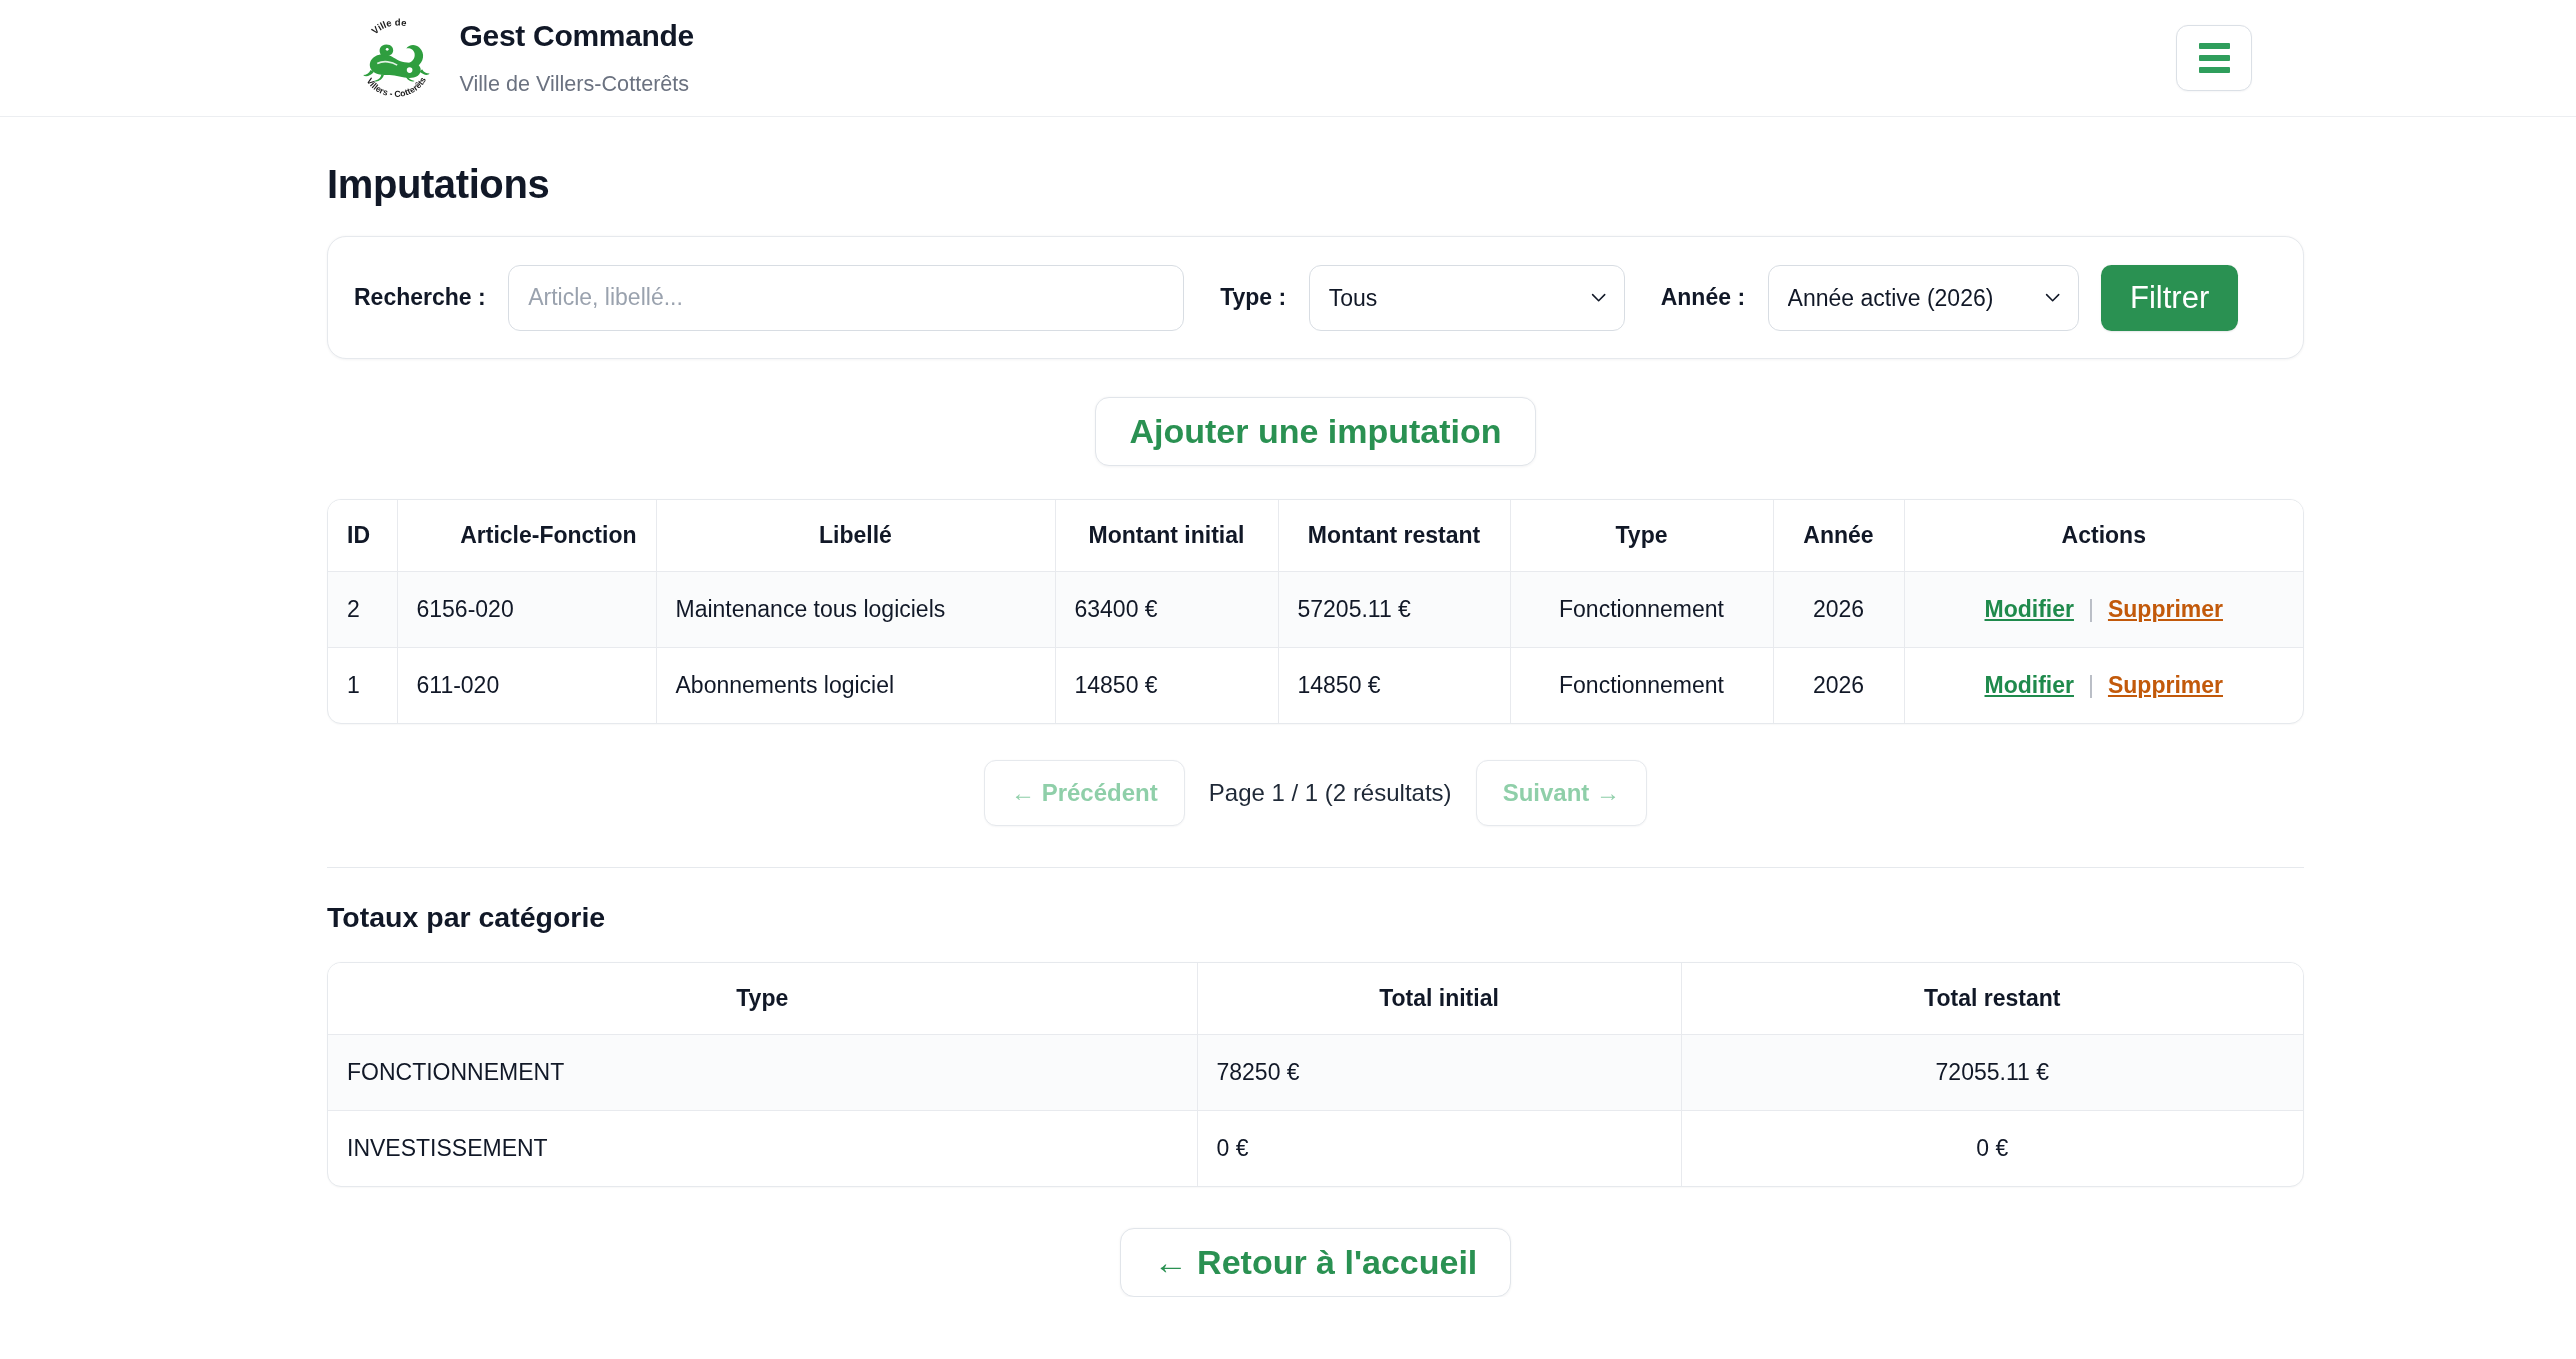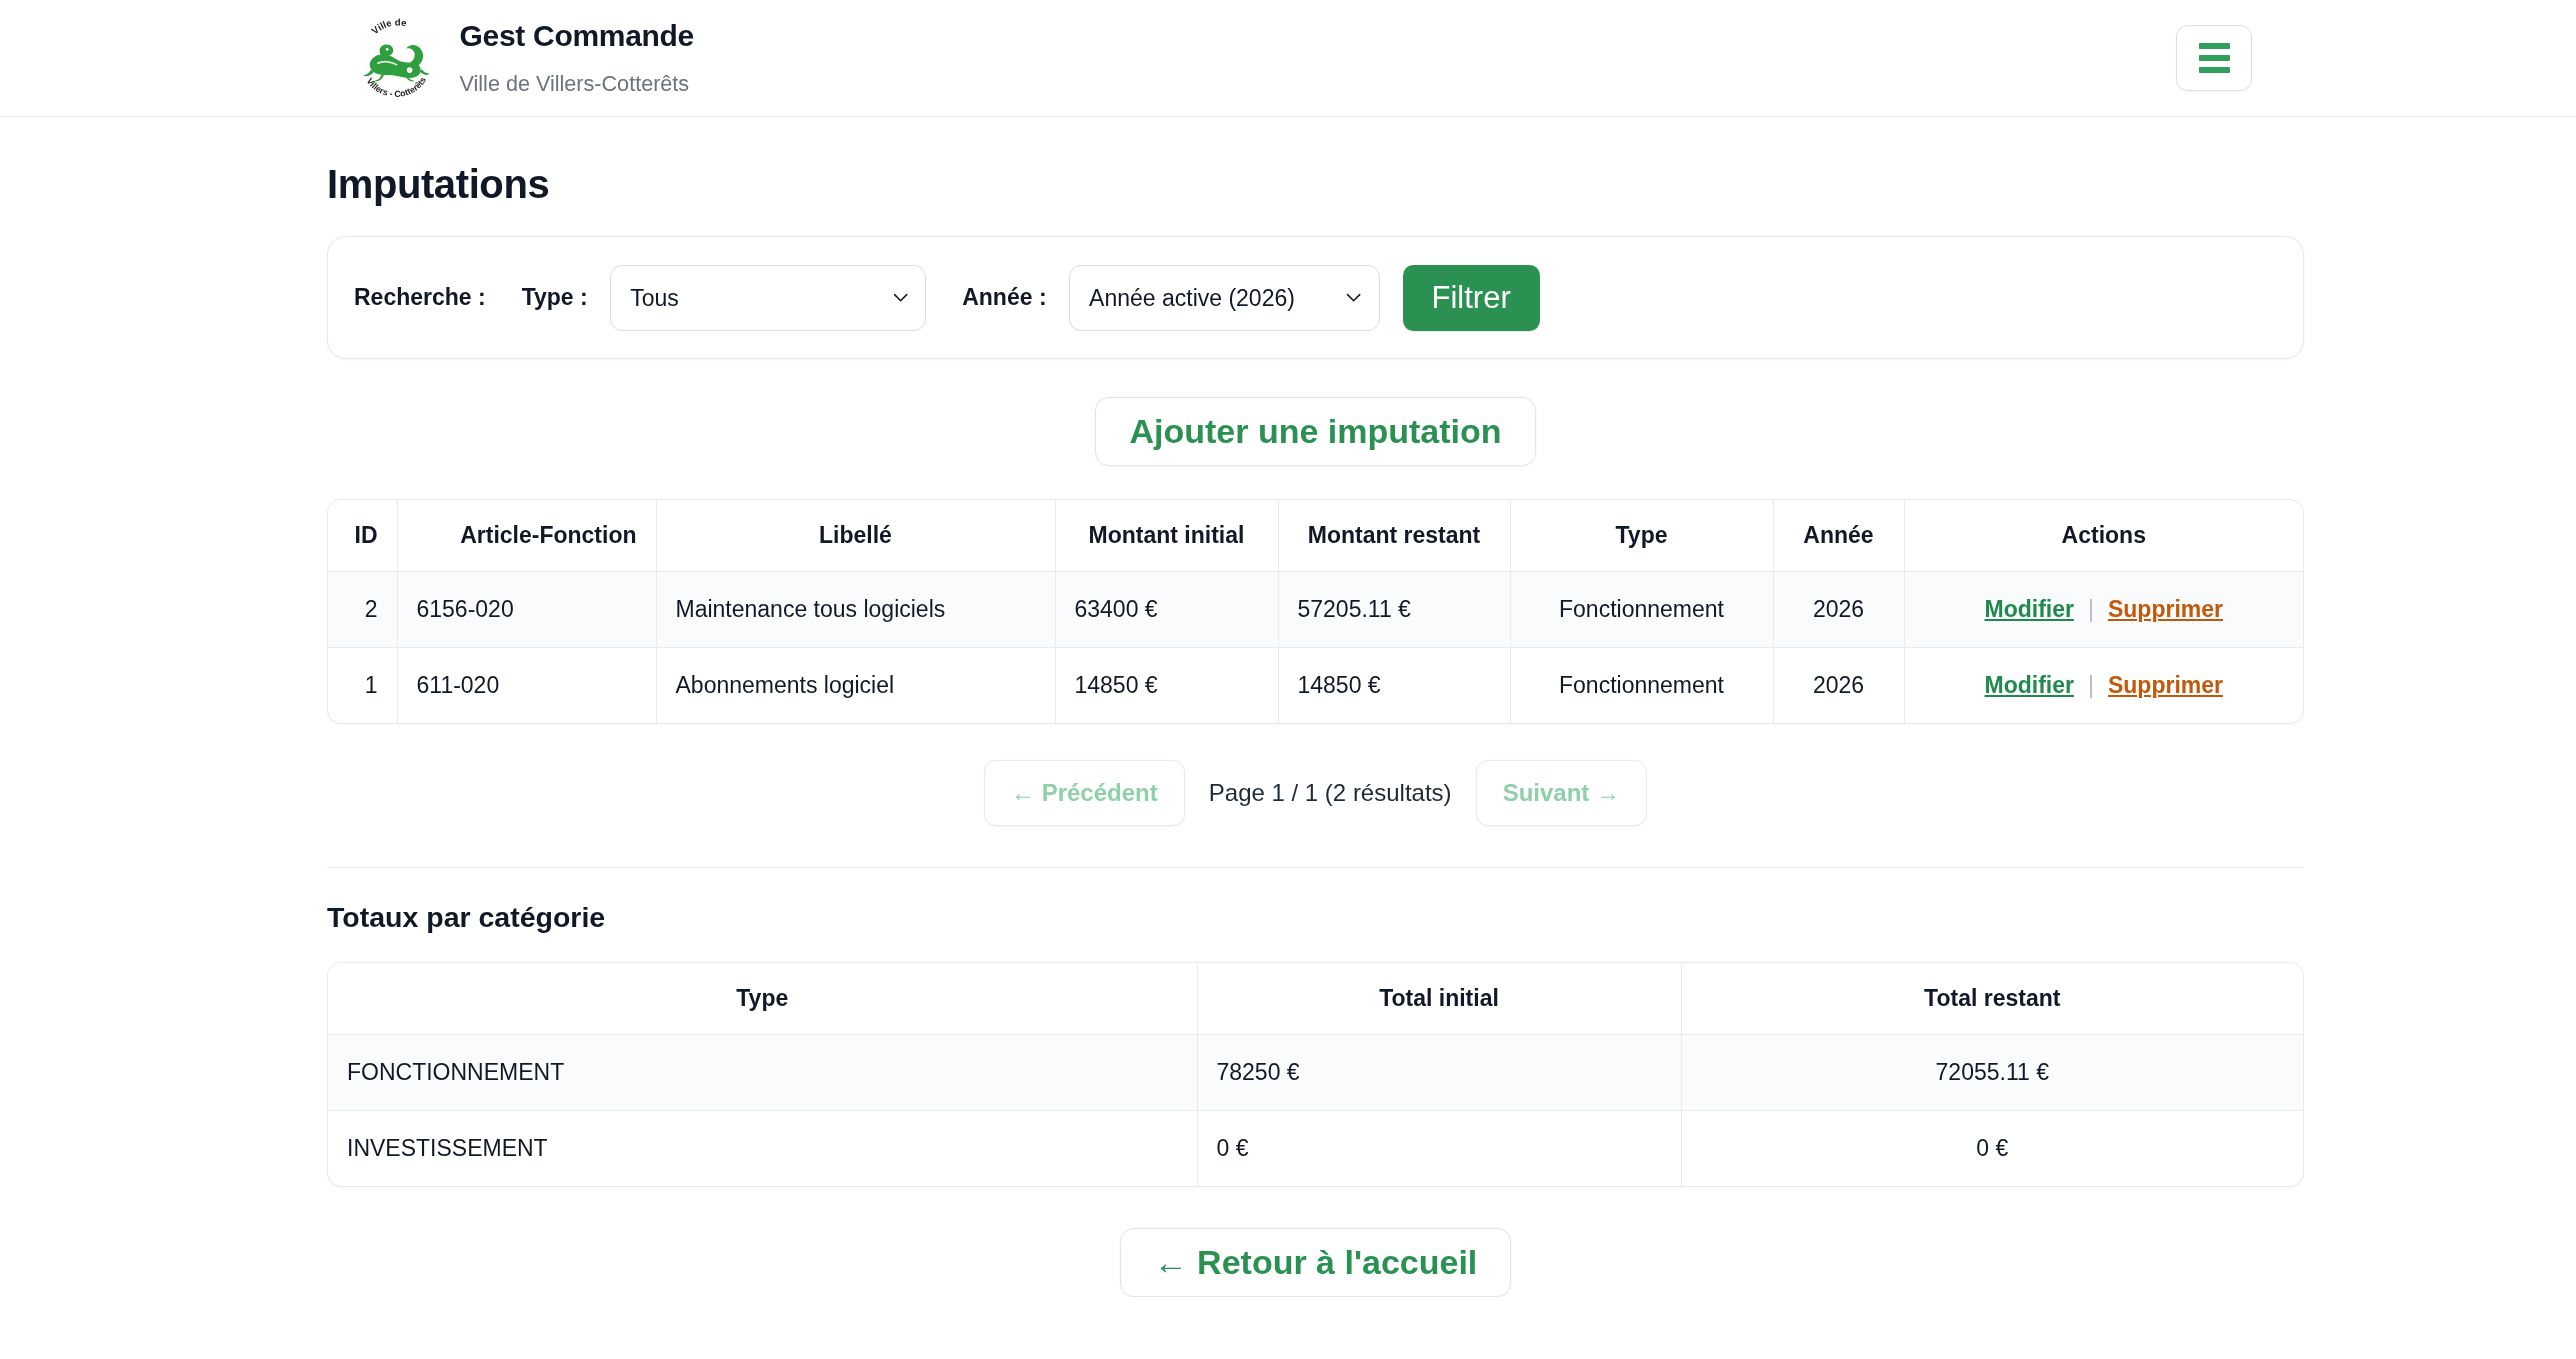--- a/index.html
+++ b/index.html
@@ -200,21 +200,21 @@
     text-align: center;
     background: #fff;
     height: 71px;
   }
   td { height: 76px; }
   tr td:last-child, tr th:last-child { border-right: none; }
   tbody tr:last-child td { border-bottom: none; }
   tbody tr.striped td { background: #fafbfc; }
 
   
-  .t-imp td.c-id, .t-imp th.c-id { text-align: right; width: 69px; }
+  .t-imp td.c-id, .t-imp th.c-id { text-align: left; width: 69px; }
   .t-imp td.c-art { text-align: left; width: 259px; }
   .t-imp th.c-art { text-align: right; padding-left: 12px; }
   .t-imp td.c-lib { text-align: left; width: 399px; }
   .t-imp th.c-lib { text-align: center; }
   .t-imp td.c-mi { text-align: left; width: 223px; }
   .t-imp th.c-mi { text-align: center; }
   .t-imp td.c-mr { text-align: left; width: 232px; }
   .t-imp th.c-mr { text-align: center; }
   .t-imp td.c-type, .t-imp th.c-type { text-align: center; width: 263px; }
   .t-imp td.c-annee, .t-imp th.c-annee { text-align: center; width: 131px; }
@@ -331,20 +331,21 @@
     </button>
   </div>
 </header>
 
 <main class="container">
 
   <h1 class="page-title">Imputations</h1>
 
   <section class="filter-card">
     <label class="field-label">Recherche :</label>
+    <input class="search-input" type="text" placeholder="Article, libellé..." value="" style="">
 
     <label class="field-label label-type">Type :</label>
     <span class="select-wrap select-type">
       <select>
         <option>Tous</option>
       </select>
       <span class="chevron">
         <svg viewBox="0 0 20 20" width="17.3" height="17.3">
             <path d="M3 6.5 L10 13.5 L17 6.5" fill="none" stroke="#111827" stroke-width="1.8" stroke-linecap="round" stroke-linejoin="round"></path>
           </svg>

